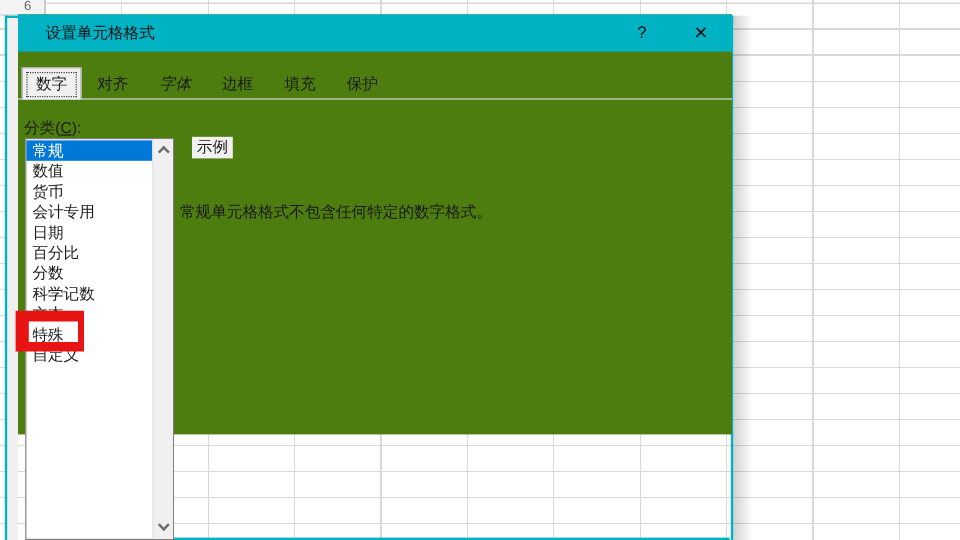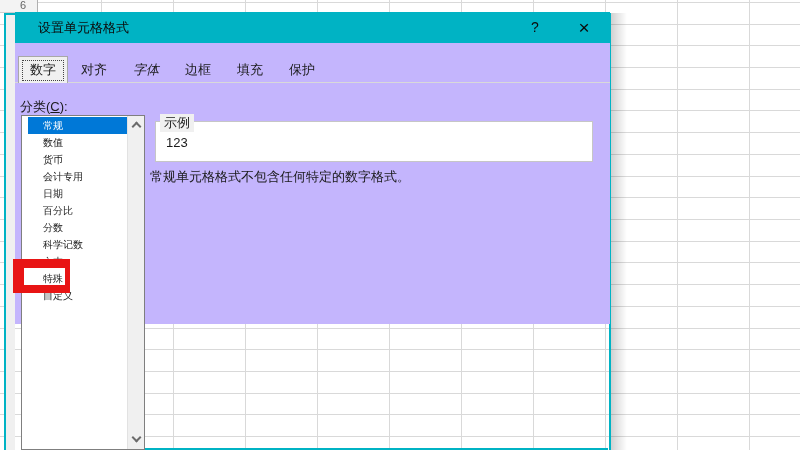--- a/index.html
+++ b/index.html
@@ -18,21 +18,21 @@
                 font-size:11px; color:#666; padding-left:20px; line-height:11px; }
   .header-sliver { left:6px; top:13px; width:9px; height:437px; background:#f0f0f0; z-index:2; }
   .sel-top    { left:5px;  top:13px;  width:606px; height:2px;  background:#00b3c4; z-index:3; }
   .sel-left   { left:4px;  top:13px;  width:2px;   height:437px; background:#00b3c4; z-index:3; }
   .sel-right  { left:609px;top:13px;  width:2px;   height:437px; background:#00b3c4; z-index:3; }
   .sel-bottom { left:145px;top:448px; width:463px; height:2px;  background:#00b3c4; z-index:11; }
   .dlg-shadow { left:611px; top:13px; width:16px; height:437px; z-index:4;
                 background:linear-gradient(to right,rgba(0,0,0,0.18),rgba(0,0,0,0)); }
 
   
-  .dialog { left:15px; top:12px; width:595px; height:312px; background:#c4b5fd; z-index:10; }
+  .dialog { left:15px; top:12px; width:595px; height:350px; background:#4d7c0f; z-index:10; }
   .titlebar { left:0; top:0; width:595px; height:31px; background:#00b3c4; }
   .title-text { left:23px; top:0; height:31px; line-height:31px; font-size:13px; color:#0b0b0b; }
   .cap-btn { top:0; width:42px; height:31px; line-height:31px; text-align:center;
              color:#0b0b0b; cursor:default; }
   .btn-help  { left:499px; font-size:14px; }
   .btn-close { left:548px; font-size:19px; font-weight:400; }
 
   
   .tab { top:45px; height:26px; line-height:26px; text-align:center; font-size:13px; z-index:1; }
   .tab-active { top:44px; height:27px; background:#f0f0f0;
@@ -41,22 +41,22 @@
                 border:1px dotted #444; }
   .tab-line { left:0; top:70px; width:595px; height:1px; background:#d9d9d9; z-index:2; }
 
   .cat-label { left:5px; top:86px; font-size:13px; }
   .cat-label u { text-decoration:underline; }
 
   
   .listbox { left:6px; top:103px; width:124px; height:335px; background:#ffffff;
              border:1px solid #7f7f7f; }
   .list-items { position:absolute; left:0; top:1px; width:105px; }
-  .list-item { height:17px; line-height:17px; padding-left:15px; font-size:10px;
-               white-space:nowrap; overflow:hidden;margin-left:6px; }
+  .list-item { height:17px; line-height:17px; padding-left:5px; font-size:13px;
+               white-space:nowrap; overflow:hidden; }
   .list-item.selected { background:#0078d7; color:#ffffff; }
   .vscroll { position:absolute; right:0; top:0; width:17px; height:100%;
              background:#f0f0f0; border-left:1px solid #e2e2e2; }
   .scroll-btn { position:absolute; left:0; width:17px; height:15px; }
   .scroll-btn.up { top:2px; } .scroll-btn.down { bottom:2px; }
   .chev { position:absolute; left:5px; width:7px; height:7px;
           border-left:2px solid #6b6b6b; border-top:2px solid #6b6b6b; }
   .chev.up   { top:5px; transform:rotate(45deg); }
   .chev.down { top:2px; transform:rotate(225deg); }
 
@@ -124,23 +124,20 @@
       <div class="vscroll">
         <div class="scroll-btn up">
           <span class="chev up"></span>
         </div>
         <div class="scroll-btn down">
           <span class="chev down"></span>
         </div>
       </div>
     </div>
 
-    <div class="abs groupbox">
-      <span class="sample-value">123</span>
-    </div>
     <span class="abs group-legend">示例</span>
 
     <div class="abs desc">常规单元格格式不包含任何特定的数字格式。</div>
   </div>
 
   <div class="abs annotation"></div>
 
   <div class="abs sel-bottom"></div>
 </div>
 

